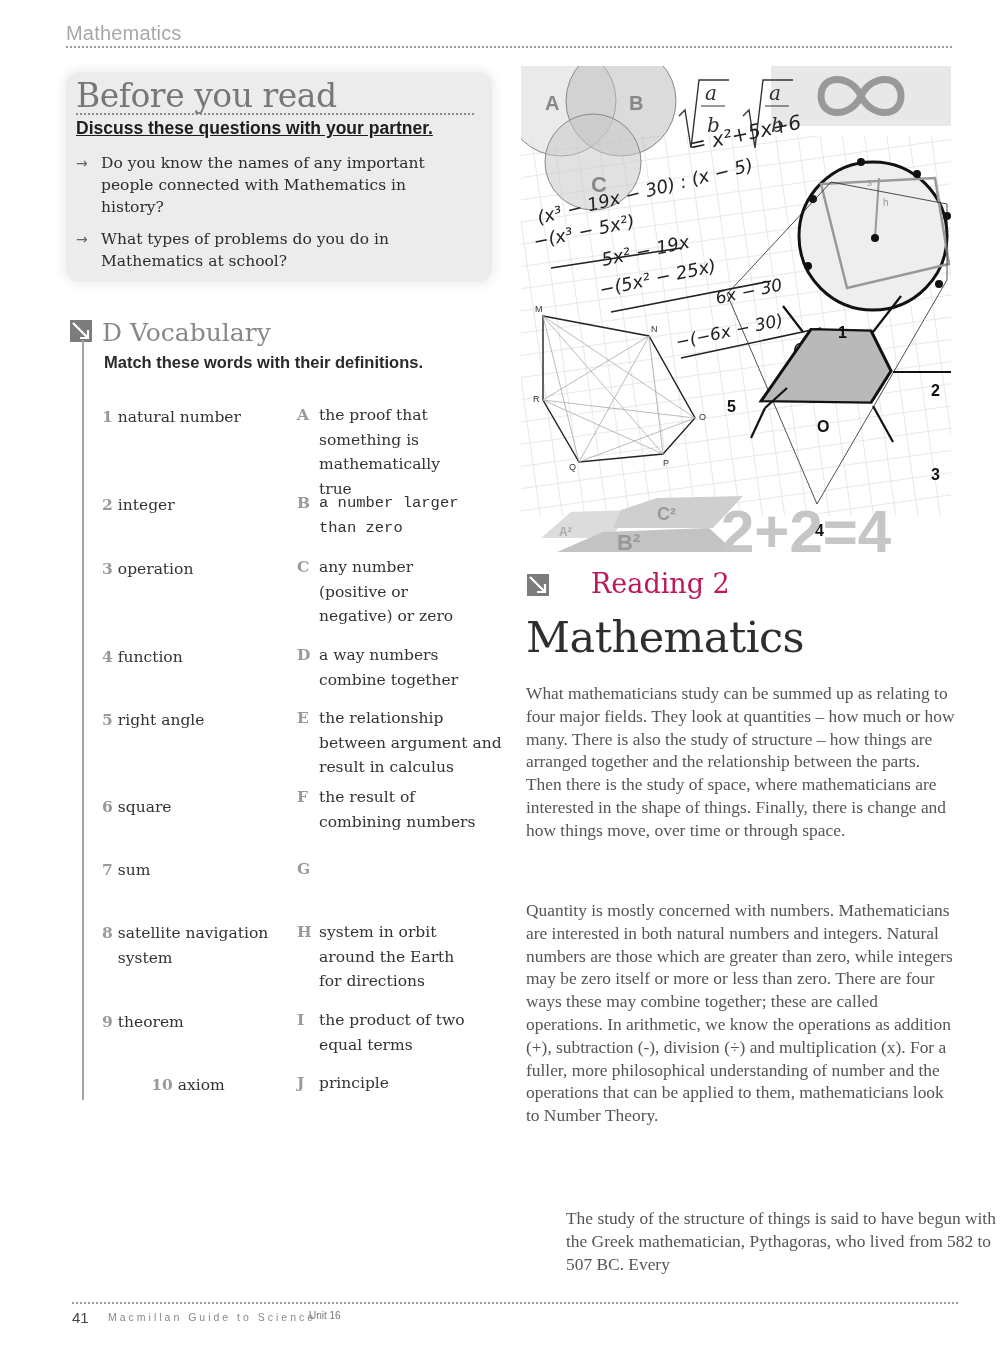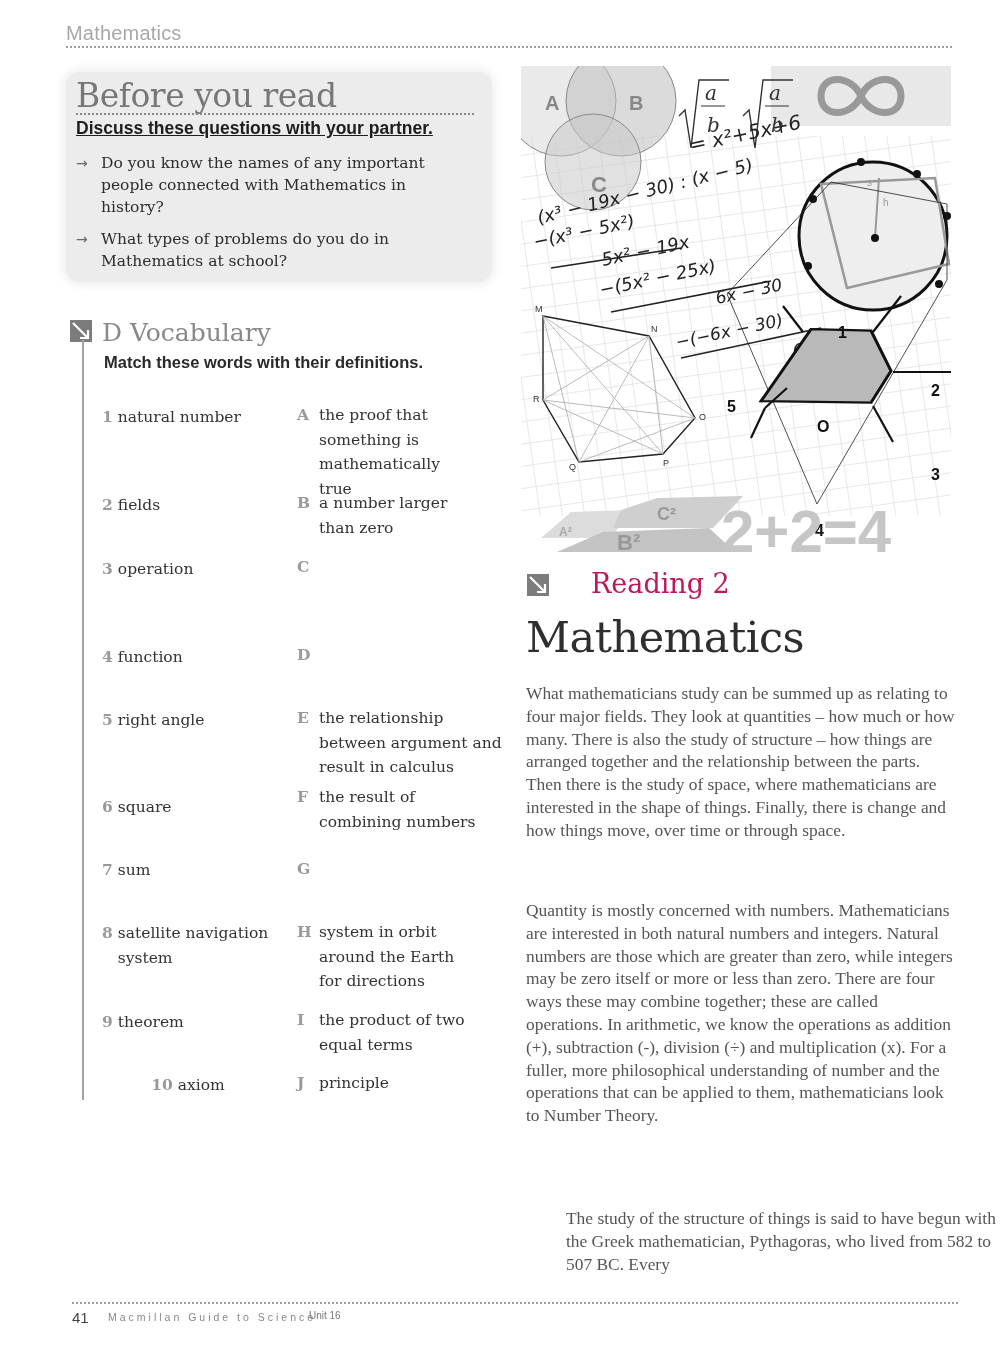--- a/index.html
+++ b/index.html
@@ -59,21 +59,21 @@
 <div class="abs vocab-rule"></div>
 <div class="abs vocab-sub">Match these words with their definitions.</div>
 
 <div id="words">
     <div class="abs word" style="left: 102px; top: 405px;">
       <span class="num">1</span>
       <span>natural number</span>
     </div>
     <div class="abs word" style="left: 102px; top: 493px;">
       <span class="num">2</span>
-      <span>fields</span>
+      <span>integer</span>
     </div>
     <div class="abs word" style="left: 102px; top: 557px;">
       <span class="num">3</span>
       <span>operation</span>
     </div>
     <div class="abs word" style="left: 102px; top: 645px;">
       <span class="num">4</span>
       <span>function</span>
     </div>
     <div class="abs word" style="left: 102px; top: 708px;">
@@ -101,27 +101,29 @@
       <span>axiom</span>
     </div>
   </div>
 <div id="defs">
     <div class="abs def" style="left: 297px; top: 403px;">
       <span class="let">A</span>
       <span class="dtxt" style="width: 150px;">the proof that something is mathematically true</span>
     </div>
     <div class="abs def" style="left: 297px; top: 491px;">
       <span class="let">B</span>
-      <span class="dtxt" style="width: 150px;">a number larger than zero</span>
+      <span class="dtxt" style="width: 150px; font-family: Liberation Mono, monospace;">a number larger than zero</span>
     </div>
     <div class="abs def" style="left: 297px; top: 555px;">
       <span class="let">C</span>
+      <span class="dtxt" style="width: 145px;">any number (positive or negative) or zero</span>
     </div>
     <div class="abs def" style="left: 297px; top: 643px;">
       <span class="let">D</span>
+      <span class="dtxt" style="width: 160px;">a way numbers combine together</span>
     </div>
     <div class="abs def" style="left: 297px; top: 706px;">
       <span class="let">E</span>
       <span class="dtxt" style="width: 185px;">the relationship between argument and result in calculus</span>
     </div>
     <div class="abs def" style="left: 297px; top: 785px;">
       <span class="let">F</span>
       <span class="dtxt" style="width: 180px;">the result of combining numbers</span>
     </div>
     <div class="abs def" style="left: 297px; top: 857px;">

